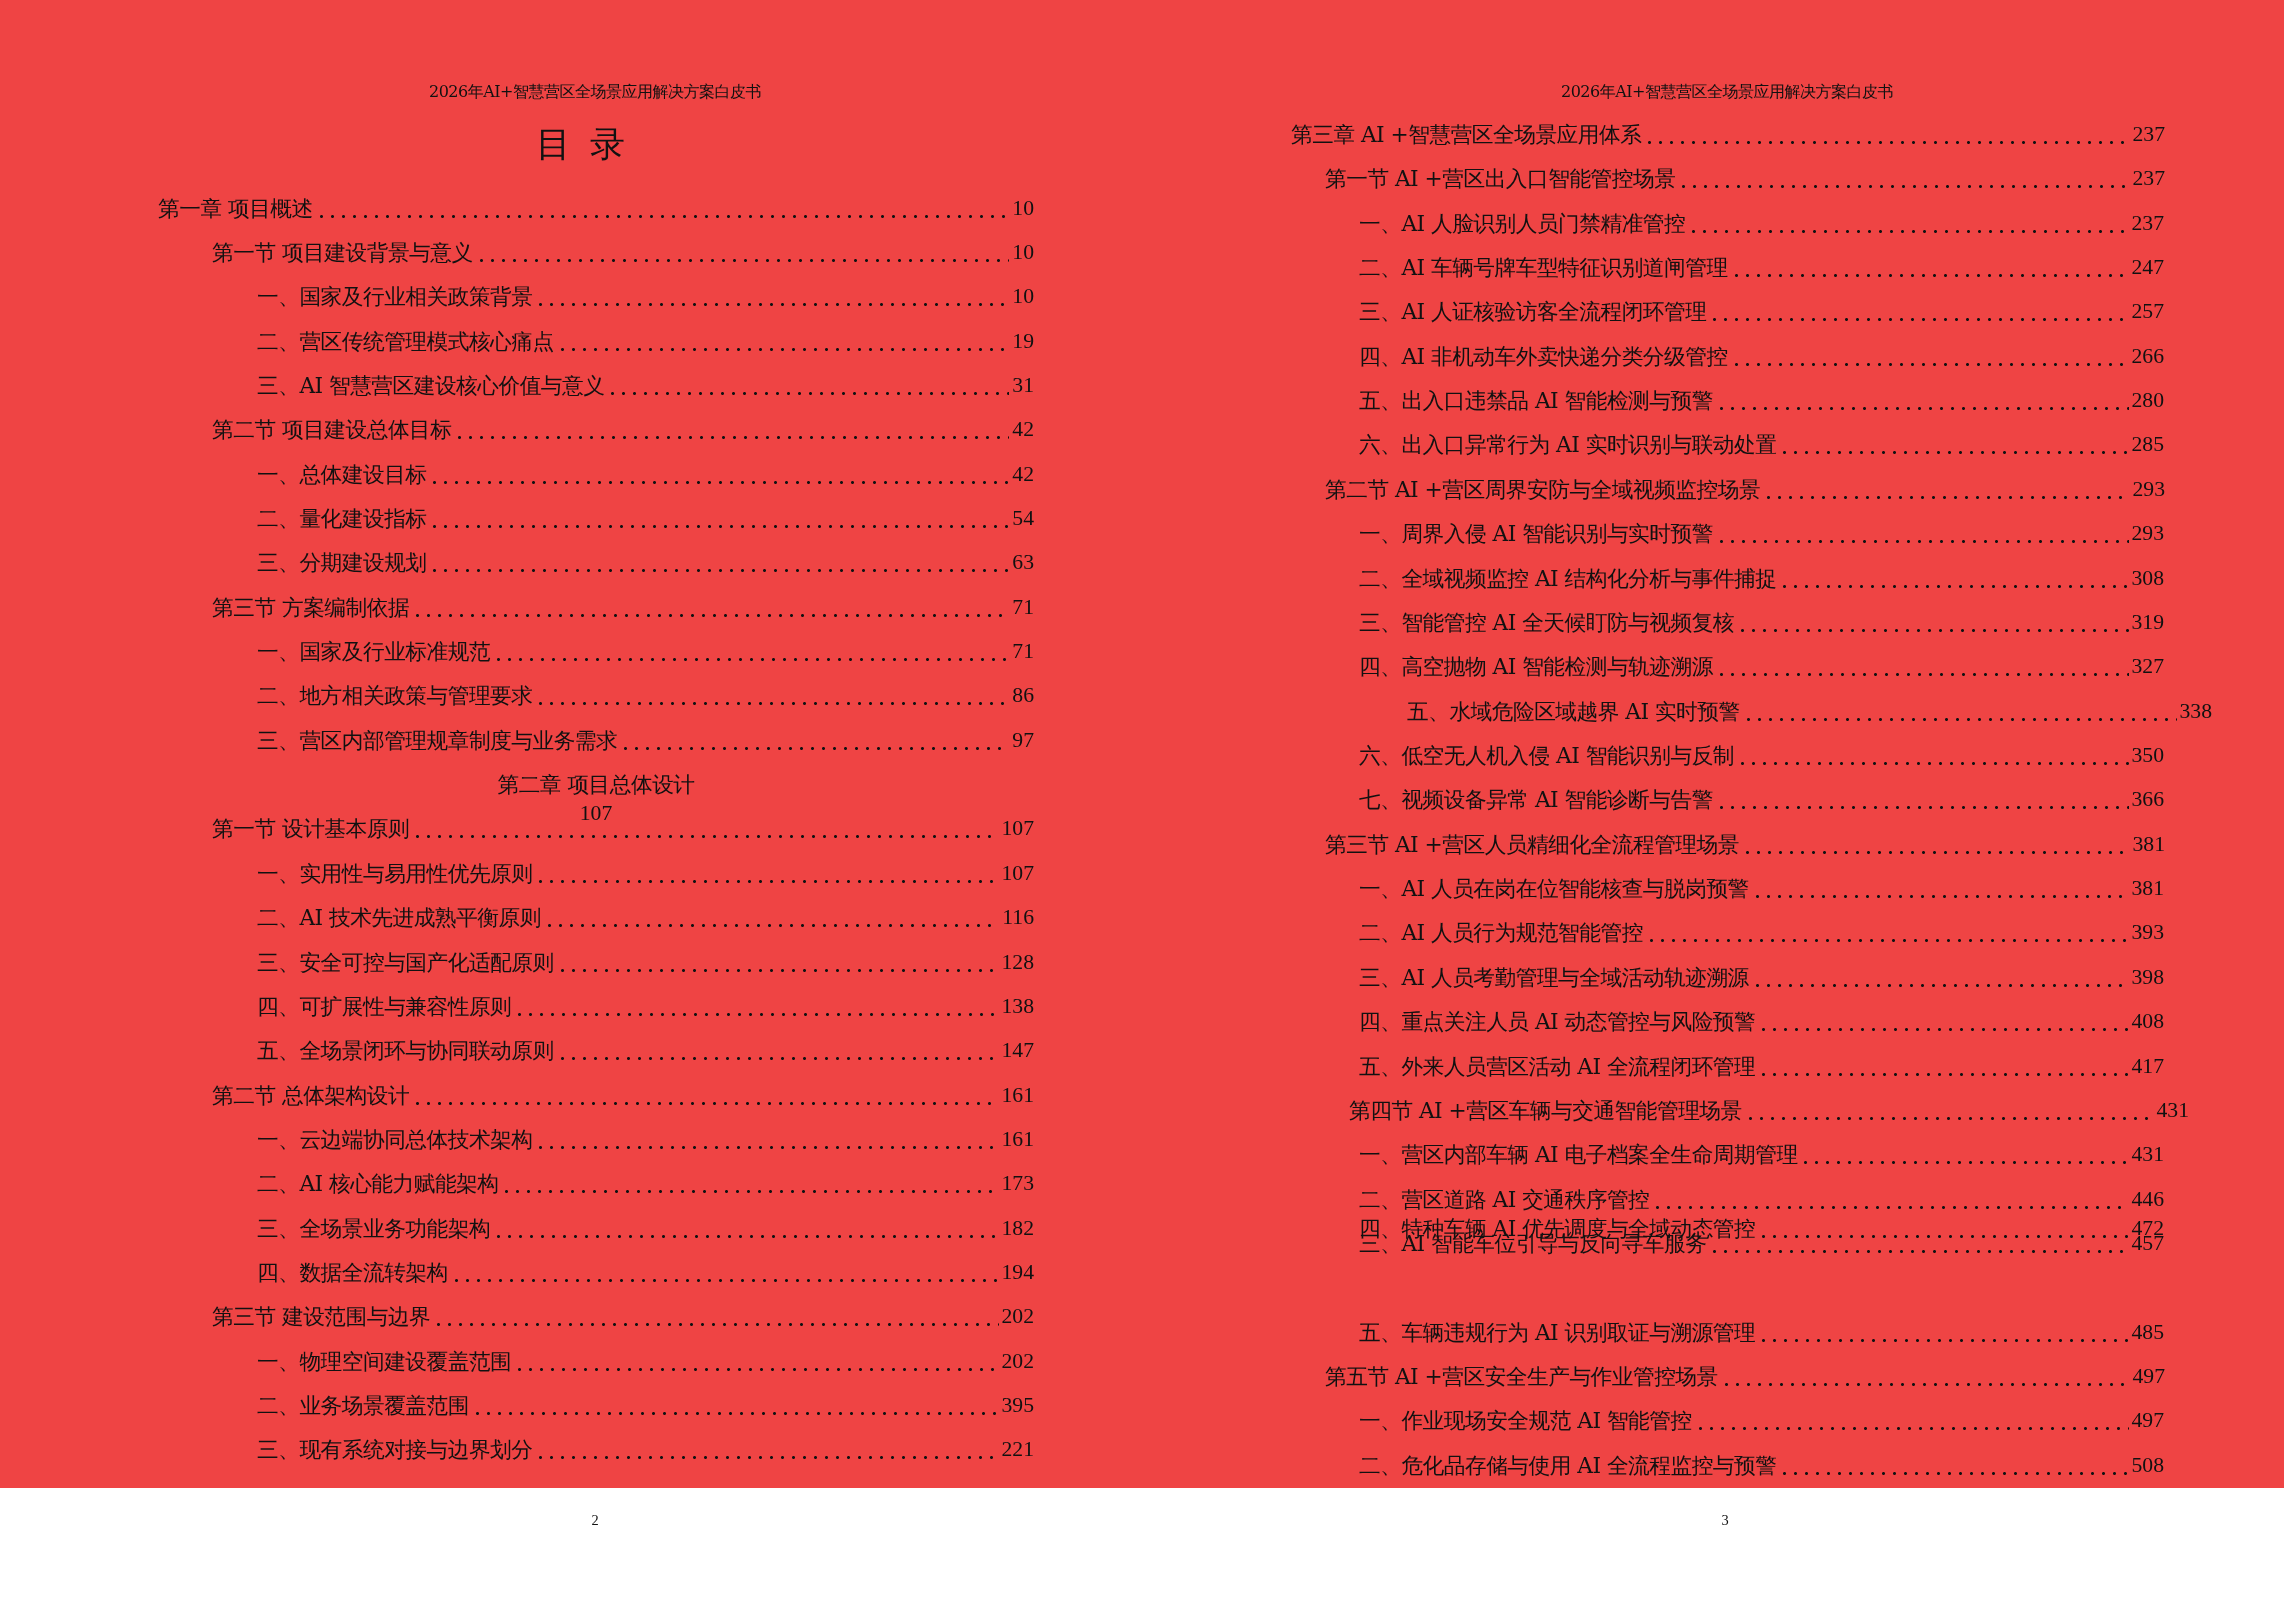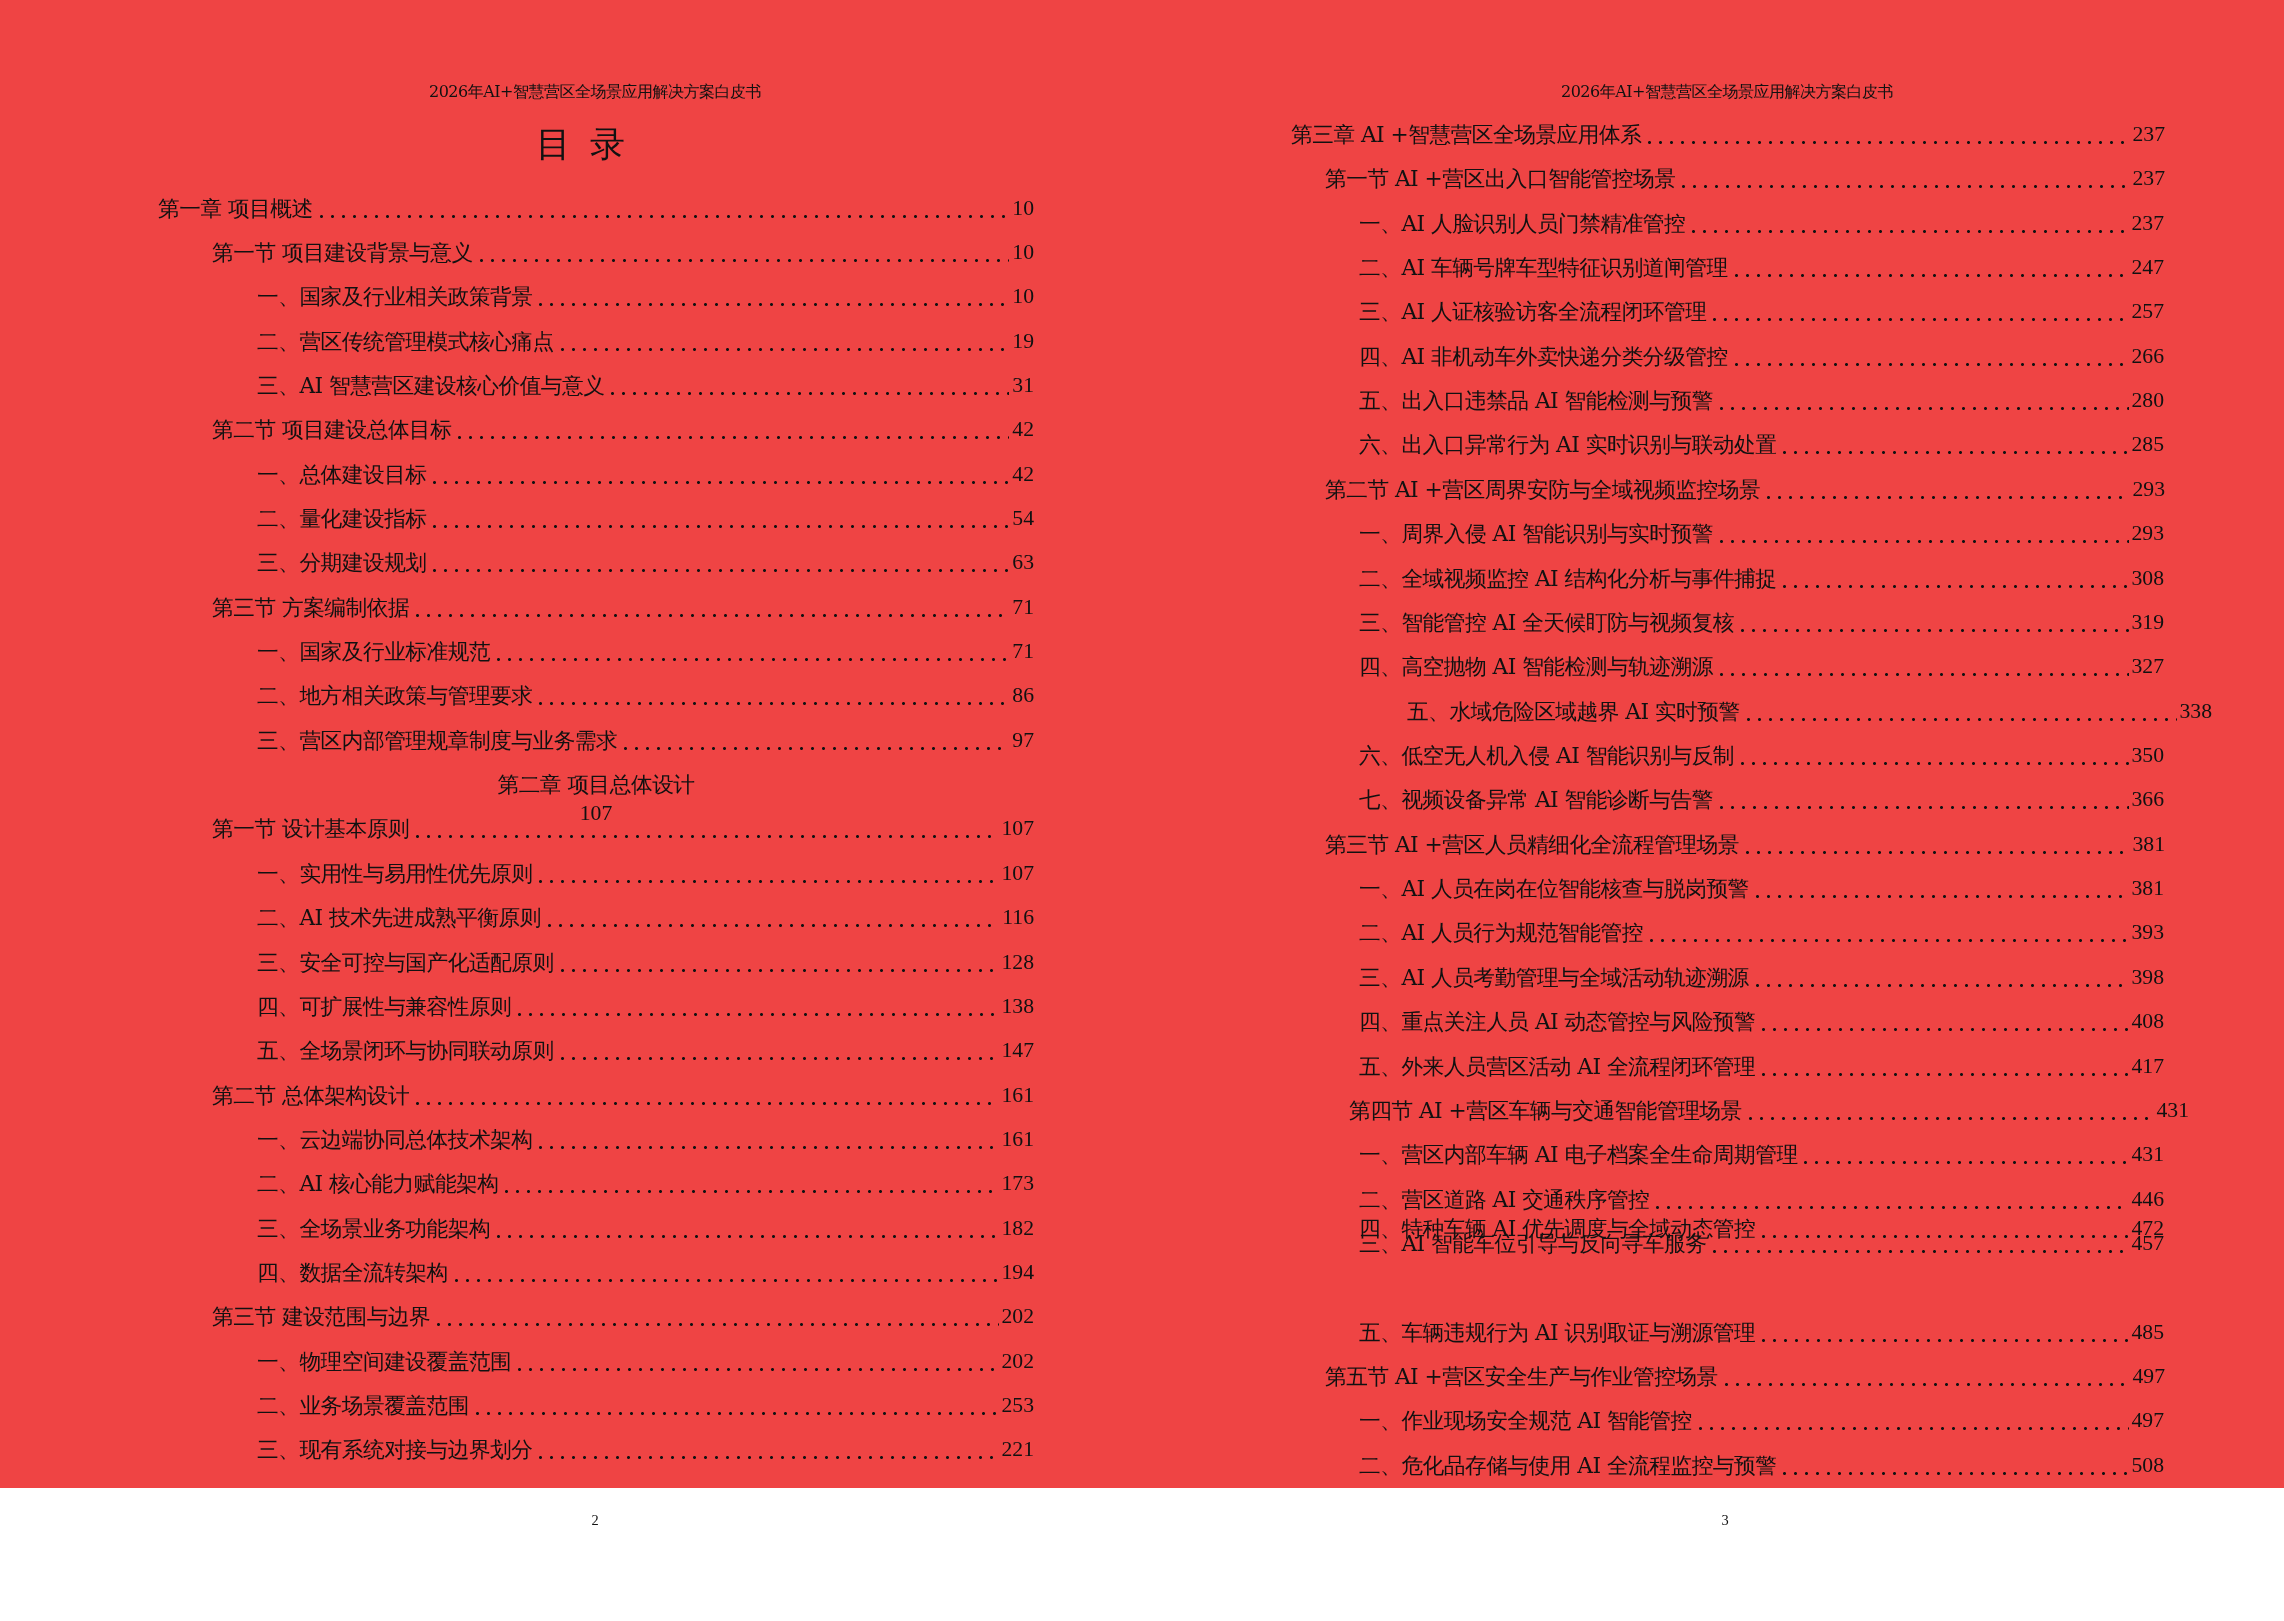--- a/index.html
+++ b/index.html
@@ -161,21 +161,21 @@
         <span class="toc-page">202</span>
       </div>
       <div class="toc-row" style="left: 257px; top: 1347px; width: 777px;">
         <span class="toc-label">一、物理空间建设覆盖范围</span>
         <span class="toc-dots"></span>
         <span class="toc-page">202</span>
       </div>
       <div class="toc-row" style="left: 257px; top: 1391px; width: 777px;">
         <span class="toc-label">二、业务场景覆盖范围</span>
         <span class="toc-dots"></span>
-        <span class="toc-page">253</span>
+        <span class="toc-page">395</span>
       </div>
       <div class="toc-row" style="left: 257px; top: 1435px; width: 777px;">
         <span class="toc-label">三、现有系统对接与边界划分</span>
         <span class="toc-dots"></span>
         <span class="toc-page">221</span>
       </div>
     </div>
   <div class="page-number" style="left:595px">2</div>
 </div>
 

